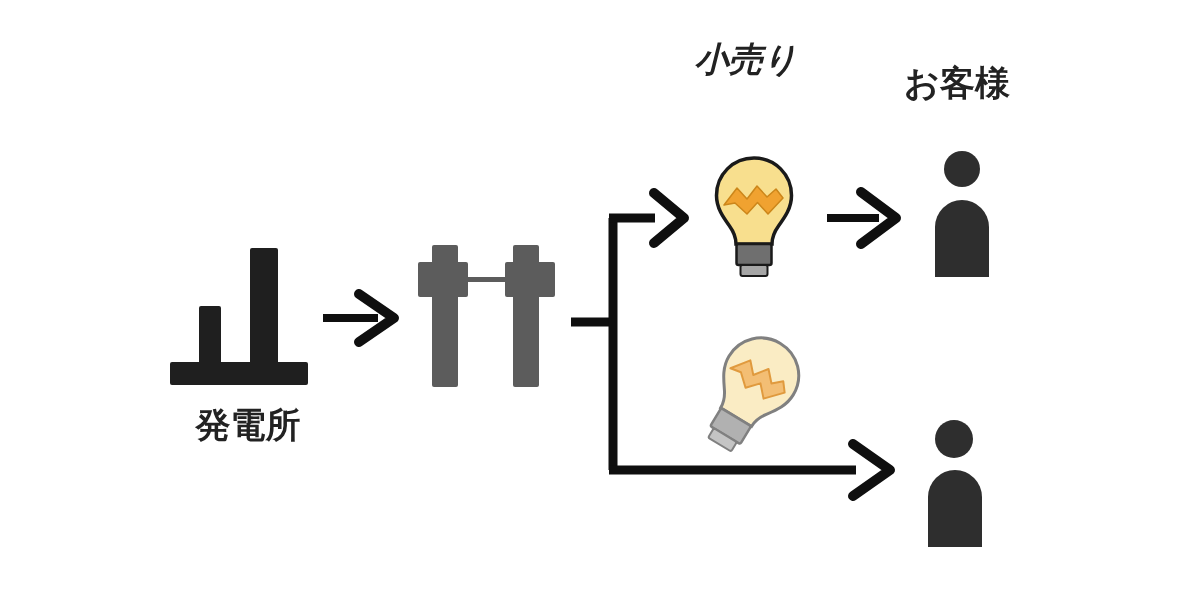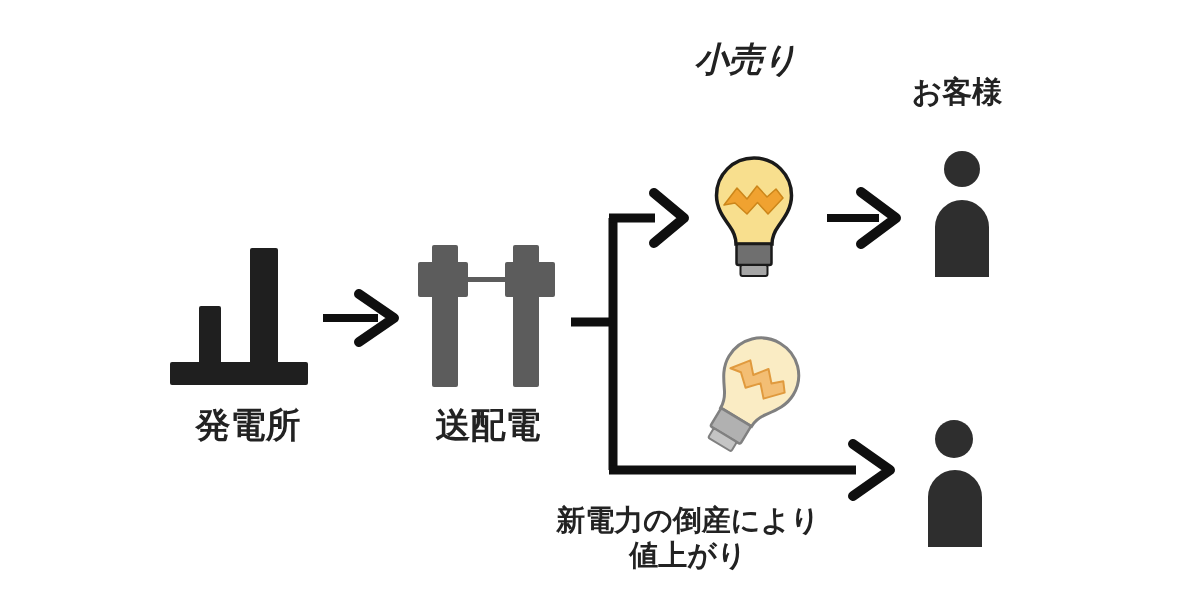--- a/index.html
+++ b/index.html
@@ -16,21 +16,21 @@
   .canvas{
     position:relative; width:1204px; height:606px; overflow:hidden;
     background:var(--background);
     font-family:"Liberation Sans","DejaVu Sans",sans-serif;
   }
   .abs{position:absolute;}
   .lbl{position:absolute; font-weight:700; color:var(--text); text-align:center; white-space:nowrap;}
   .lbl-plant   {left:138px; top:402px; width:220px; font-size:35px;}
   .lbl-grid    {left:378px; top:402px; width:220px; font-size:35px;}
   .lbl-retail  {left:631px; top:38px;  width:230px; font-size:34px; line-height:42px;font-style:italic;}
-  .lbl-customer{left:847px; top:72px;  width:220px; font-size:30px;text-align:center;}
+  .lbl-customer{left:847px; top:60px;  width:220px; font-size:35px;text-align:center;}
   .lbl-note    {left:523px; top:503px; width:330px; font-size:29px; line-height:35px;}
   
   .c-shaft{stroke:var(--line-black); stroke-width:8; fill:none; stroke-linecap:butt;}
   .c-branch{stroke:var(--line-black); stroke-width:9; fill:none; stroke-linecap:butt;}
   .c-head{stroke:var(--line-black); stroke-width:10; fill:none; stroke-linecap:round; stroke-linejoin:round;}
   
   .plant-fill{fill:var(--plant-black);}
   .tower-fill{fill:var(--tower-gray);}
   .person-fill{fill:var(--person-dark);}
   .glass  {fill:var(--bulb-yellow); stroke:var(--bulb-outline); stroke-width:3.5;}
@@ -109,23 +109,18 @@
     <circle class="person-fill" cx="30" cy="19" r="18"></circle>
     <path class="person-fill" d="M3 127 V77 A27 27 0 0 1 57 77 V127 Z"></path>
   </svg>
 
   <svg class="abs" style="left:926px;top:420px" width="60" height="128" viewBox="0 0 60 128">
     <circle class="person-fill" cx="28" cy="19" r="19"></circle>
     <path class="person-fill" d="M2 127 V77 A27 27 0 0 1 56 77 V127 Z"></path>
   </svg>
 
   <div class="lbl lbl-plant">発電所</div>
-  <div class="lbl lbl-grid">送配電</div>
   <div class="lbl lbl-retail">
     <div>小売り</div>
   </div>
   <div class="lbl lbl-customer">お客様</div>
-  <div class="lbl lbl-note">
-    <div>新電力の倒産により</div>
-    <div>値上がり</div>
-  </div>
 
 </div>
 
 </body></html>

